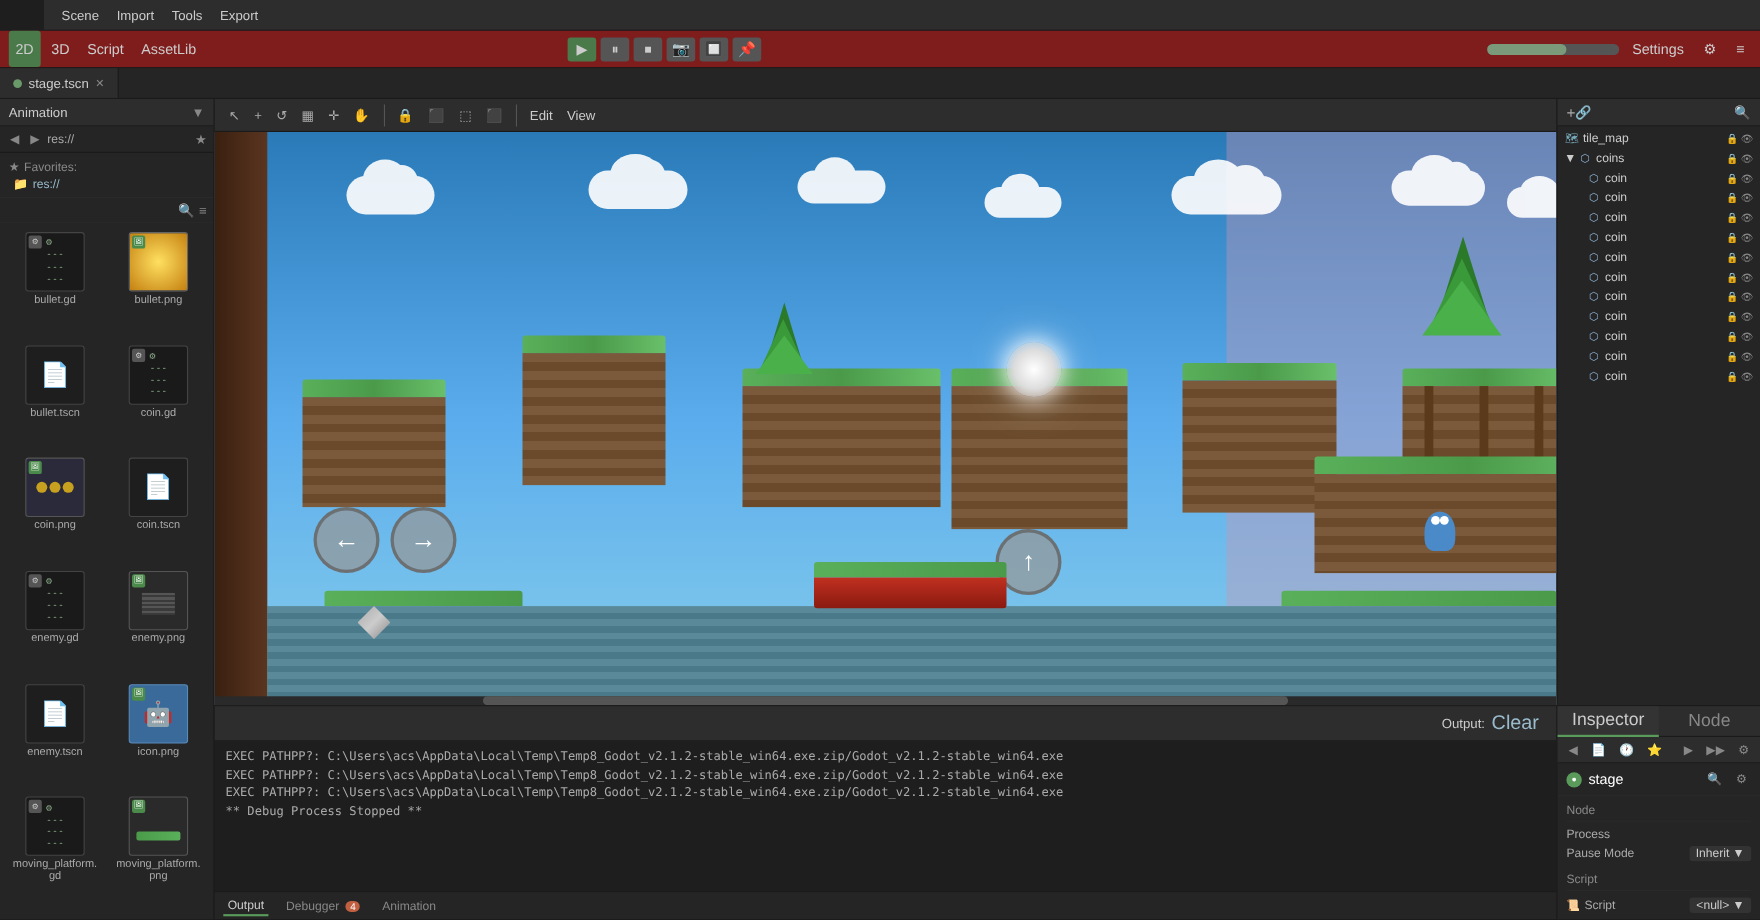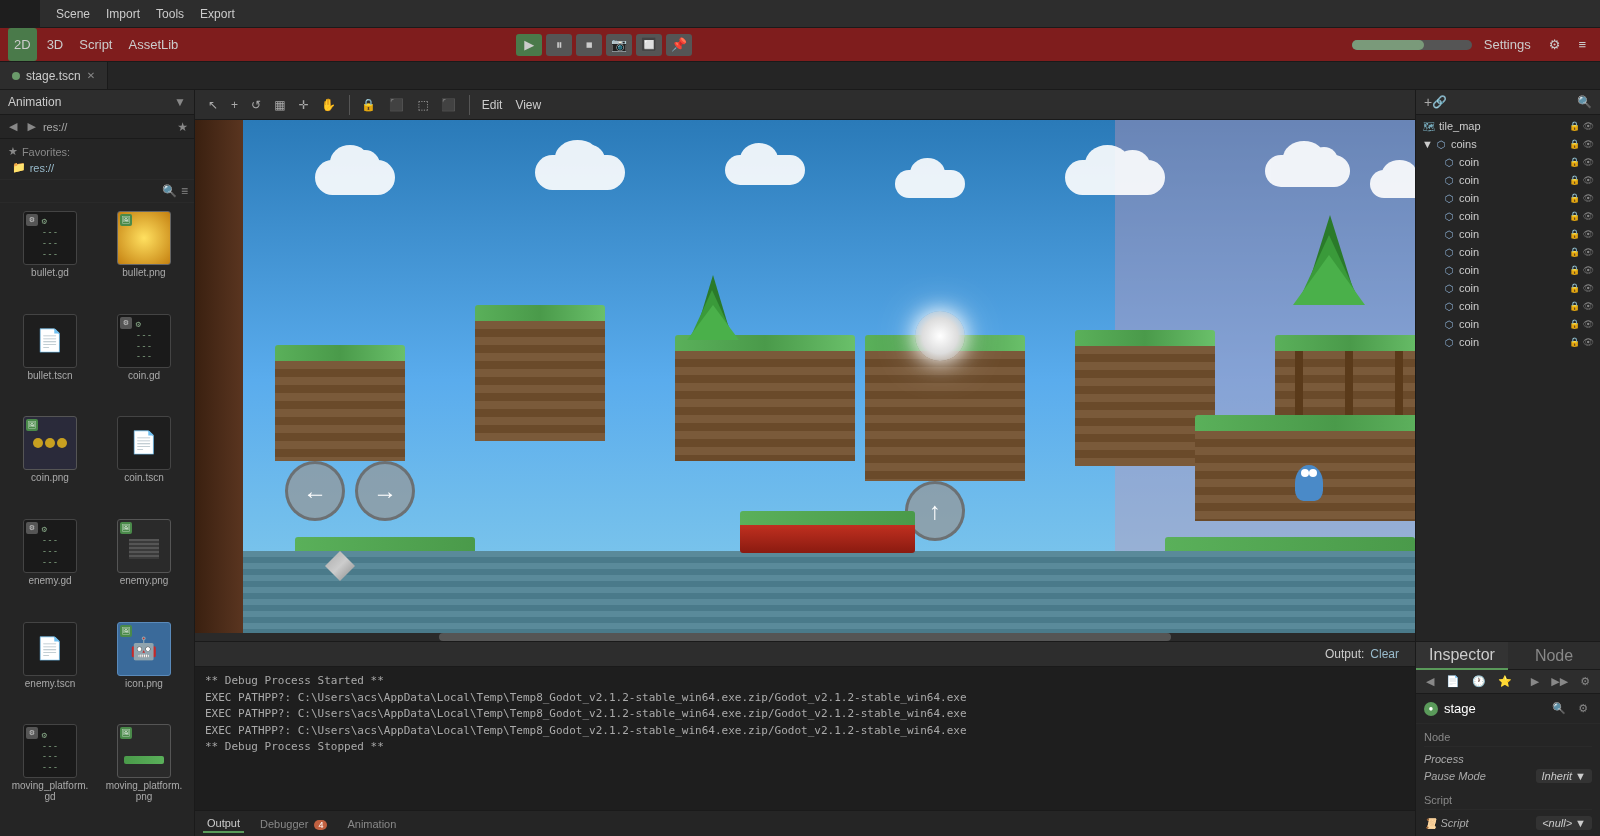--- a/index.html
+++ b/index.html
@@ -58,21 +58,21 @@
     
     .center-area { flex: 1; display: flex; flex-direction: column; overflow: hidden; }
     .viewport { flex: 1; background: #3d3d3d; position: relative; overflow: hidden; }
     .game-canvas { width: 100%; height: 100%; background: linear-gradient(180deg, #4a9fd4 0%, #87ceeb 100%); position: relative; overflow: hidden; }
     .control-btn { position: absolute; background: rgba(150,150,150,0.7); border-radius: 50%; display: flex; align-items: center; justify-content: center; font-size: 24px; color: white; font-weight: bold; width: 60px; height: 60px; border: 3px solid rgba(100,100,100,0.8); }
 
     
     .output-panel { height: 195px; background: #1e1e1e; border-top: 1px solid #1a1a1a; display: flex; flex-direction: column; flex-shrink: 0; }
     .output-header { background: #2d2d2d; padding: 4px 10px; display: flex; align-items: center; justify-content: flex-end; border-bottom: 1px solid #1a1a1a; }
     .output-title { font-size: 12px; color: #ccc; }
-    .clear-btn { background: transparent; border: none; color: #9bc; font-size: 12px; cursor: pointer; padding: 1px 6px; }
+    .clear-btn { background: transparent; border: none; color: #9bc; font-size: 18px; cursor: pointer; padding: 1px 6px; }
     .output-content { flex: 1; overflow-y: auto; padding: 6px 10px; font-family: monospace; font-size: 11px; color: #aaa; line-height: 1.5; }
     .output-tabs { background: #252525; height: 26px; display: flex; align-items: center; padding: 0 8px; gap: 12px; border-top: 1px solid #1a1a1a; }
     .output-tab { font-size: 11px; color: #888; cursor: pointer; padding: 2px 4px; }
     .output-tab.active { color: #ccc; border-bottom: 2px solid #5a9a5a; }
     .debugger-badge { background: #c06040; color: white; font-size: 9px; padding: 0 4px; border-radius: 8px; margin-left: 3px; }
 
     
     .right-panel { width: 185px; background: #252525; display: flex; flex-direction: column; border-left: 1px solid #1a1a1a; flex-shrink: 0; }
     .right-panel-header { background: #2d2d2d; padding: 4px 8px; display: flex; align-items: center; justify-content: space-between; border-bottom: 1px solid #1a1a1a; }
     .scene-tree { flex: 1; overflow-y: auto; padding: 2px 0; }
@@ -84,21 +84,21 @@
     
     .inspector-panel { border-top: 1px solid #1a1a1a; background: #252525; }
     .inspector-tabs { background: #2d2d2d; height: 28px; display: flex; align-items: center; border-bottom: 1px solid #1a1a1a; }
     .inspector-tab { flex: 1; text-align: center; padding: 4px; font-size: 16px; color: #888; cursor: pointer; }
     .inspector-tab.active { color: #ccc; background: #333; border-bottom: 2px solid #5a9a5a; }
     .inspector-toolbar { background: #2d2d2d; padding: 3px 6px; display: flex; align-items: center; gap: 4px; border-bottom: 1px solid #1a1a1a; }
     .inspector-btn { background: transparent; border: none; color: #888; font-size: 11px; cursor: pointer; padding: 2px 4px; }
     .inspector-node-name { padding: 6px 8px; font-size: 13px; color: #fff; font-weight: 500; display: flex; align-items: center; gap: 6px; border-bottom: 1px solid #2a2a2a; }
     .inspector-section { padding: 4px 8px; }
     .inspector-section-title { font-size: 11px; color: #888; padding: 3px 0; border-bottom: 1px solid #2a2a2a; margin-bottom: 4px; }
-    .inspector-row { display: flex; align-items: center; padding: 2px 0; font-size: 11px; font-style: italic; }
+    .inspector-row { display: flex; align-items: center; padding: 2px 0; font-size: 11px; }
     .inspector-label { color: #aaa; flex: 1; }
     .dropdown-value { display: flex; align-items: center; gap: 3px; background: #333; padding: 1px 6px; border-radius: 3px; cursor: pointer; }
 
     
     .sky-bg { background: linear-gradient(180deg, #2a7ab8 0%, #5aaced 50%, #87ceeb 100%); }
 
     
     ::-webkit-scrollbar { width: 6px; height: 6px; }
     ::-webkit-scrollbar-track { background: #1e1e1e; }
     ::-webkit-scrollbar-thumb { background: #555; border-radius: 3px; }
@@ -429,21 +429,20 @@
         </div>
       </div>
     </div>
 
     <div class="output-panel">
       <div class="output-header">
         <span class="output-title">Output:</span>
         <button class="clear-btn">Clear</button>
       </div>
       <div class="output-content">
-        <div>** Debug Process Started **</div>
         <div>EXEC PATHPP?: C:\Users\acs\AppData\Local\Temp\Temp8_Godot_v2.1.2-stable_win64.exe.zip/Godot_v2.1.2-stable_win64.exe</div>
         <div>EXEC PATHPP?: C:\Users\acs\AppData\Local\Temp\Temp8_Godot_v2.1.2-stable_win64.exe.zip/Godot_v2.1.2-stable_win64.exe</div>
         <div>EXEC PATHPP?: C:\Users\acs\AppData\Local\Temp\Temp8_Godot_v2.1.2-stable_win64.exe.zip/Godot_v2.1.2-stable_win64.exe</div>
         <div>** Debug Process Stopped **</div>
       </div>
       <div class="output-tabs">
         <span class="output-tab active">Output</span>
         <span class="output-tab">
           <span>Debugger</span>
           <span class="debugger-badge">4</span>

